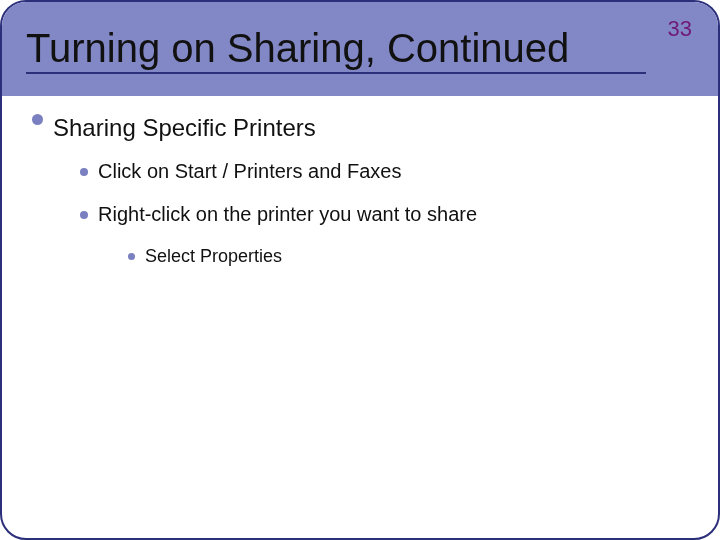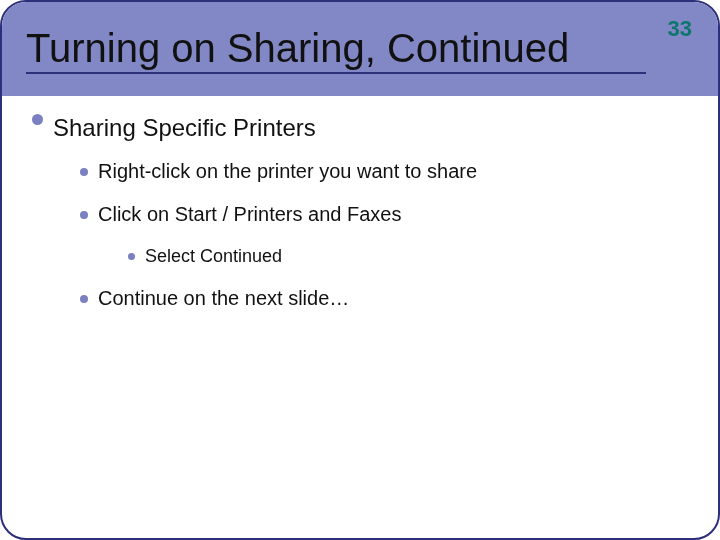--- a/index.html
+++ b/index.html
@@ -33,22 +33,22 @@
     top: 24px;
     font-size: 40px;
     color: #111;
     font-weight: 400;
   }
   .page-number {
     position: absolute;
     top: 14px;
     right: 26px;
     font-size: 22px;
-    font-weight: 700;
-    color: #0f766e;
+    font-weight: 400;
+    color: #701a75;
   }
   .title-rule {
     position: absolute;
     left: 24px;
     right: 72px;
     top: 70px;
     border-top: 2px solid #2c2f7a;
   }
   .content {
     position: absolute;
@@ -82,28 +82,24 @@
   <div class="title">Turning on Sharing, Continued</div>
   <div class="title-rule"></div>
 
   <div class="content">
     <div class="lvl1">
       <span class="bullet lg"></span>
       <span>Sharing Specific Printers</span>
     </div>
     <div class="lvl2">
       <span class="bullet sm"></span>
-      <span>Right-click on the printer you want to share</span>
+      <span>Click on Start / Printers and Faxes</span>
     </div>
     <div class="lvl2">
       <span class="bullet sm"></span>
-      <span>Click on Start / Printers and Faxes</span>
+      <span>Right-click on the printer you want to share</span>
     </div>
     <div class="lvl3">
       <span class="bullet xs"></span>
-      <span>Select Continued</span>
-    </div>
-    <div class="lvl2">
-      <span class="bullet sm"></span>
-      <span>Continue on the next slide…</span>
+      <span>Select Properties</span>
     </div>
   </div>
 </div>
 
 </body></html>

